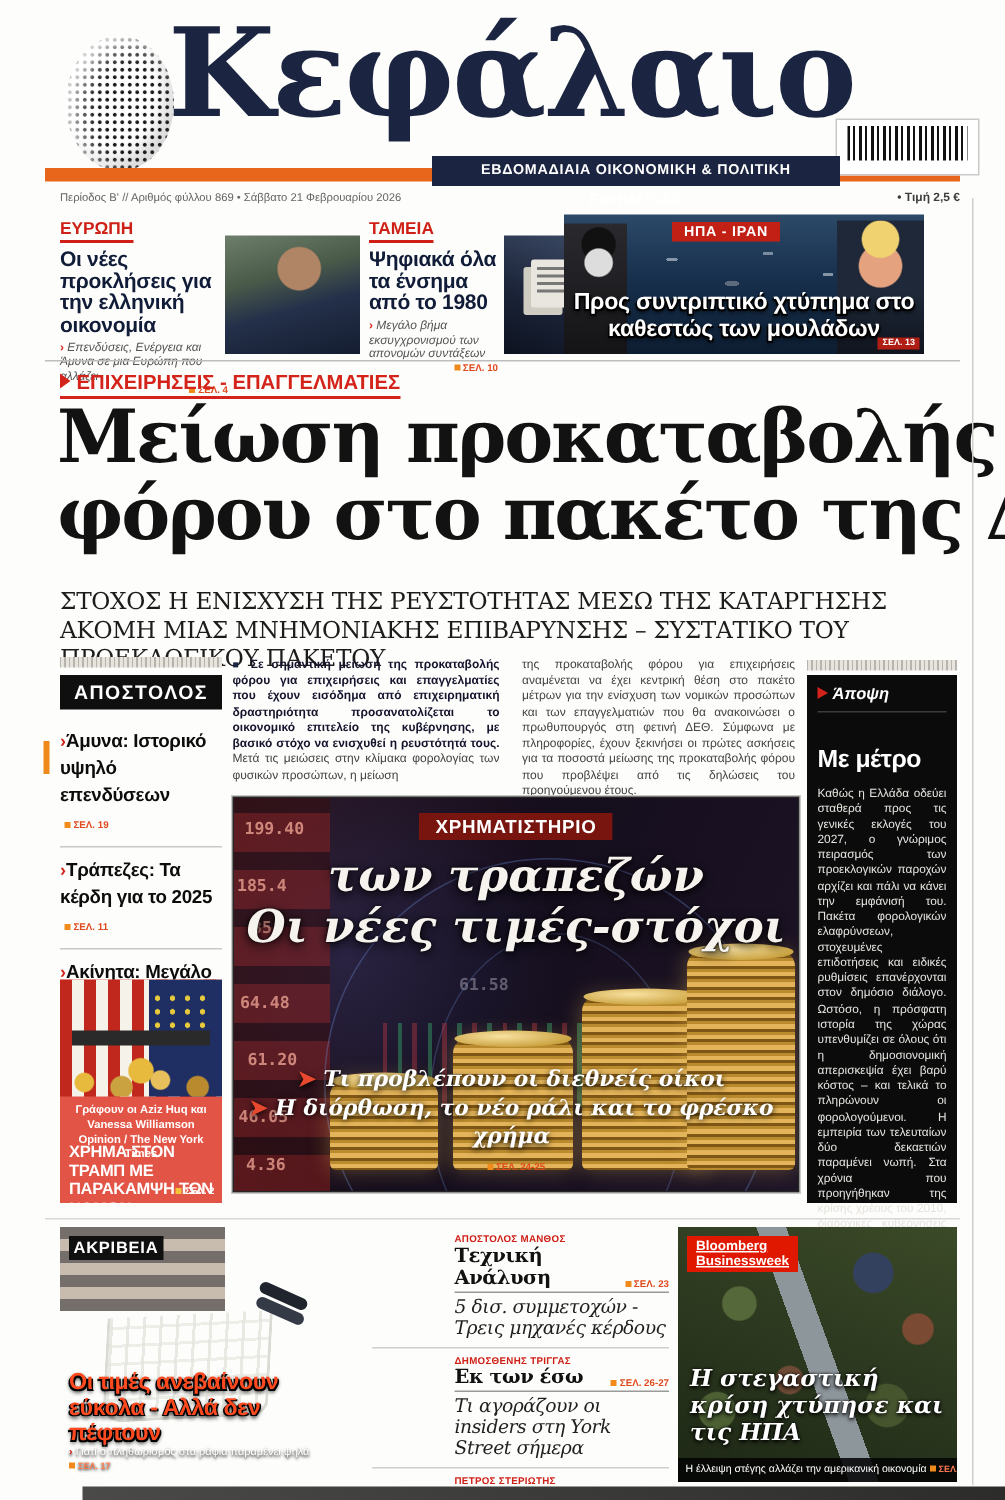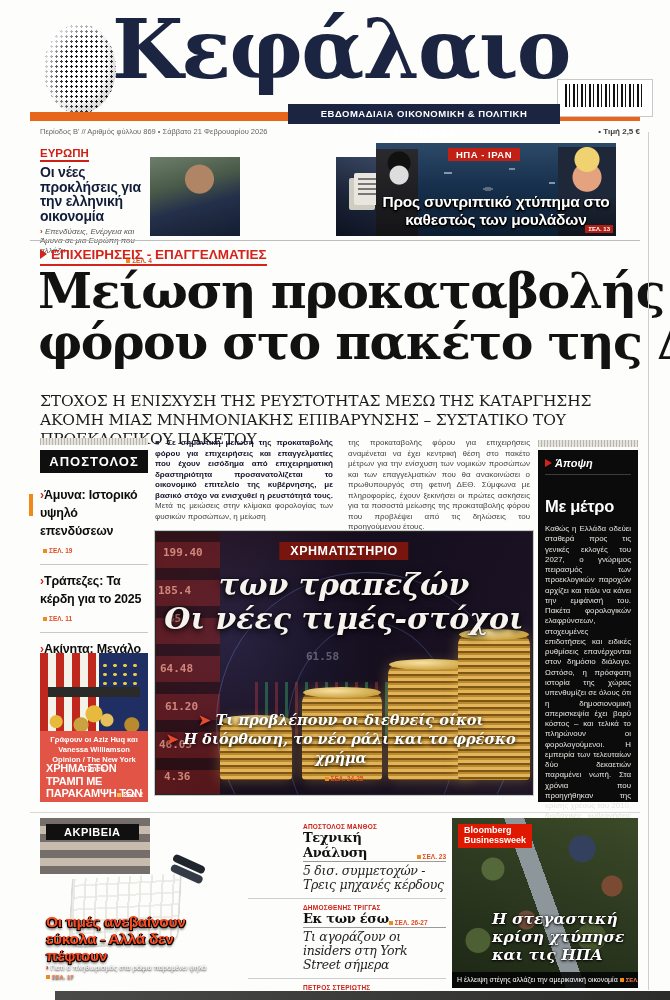--- a/index.html
+++ b/index.html
@@ -172,57 +172,57 @@
                            linear-gradient(120deg,#9a9documents 0%, #8a8070 0%, #6b6257 30%, #4a443c 62%, #2e2b26 100%); }
   .cart { position:absolute; left:30px; top:58px; width:110px; height:70px; transform:skewX(-6deg) rotate(-3deg); opacity:.9;
           border:2px solid #d8d8d2; border-top:none; border-radius:0 0 10px 14px;
           background: repeating-linear-gradient(90deg, rgba(225,225,218,.75) 0 2px, transparent 2px 11px),
                       repeating-linear-gradient(0deg, rgba(225,225,218,.6) 0 2px, transparent 2px 12px); }
   .cart-handle { position:absolute; left:132px; top:42px; width:34px; height:8px; background:#20242c; border-radius:4px;
                  transform:rotate(24deg); box-shadow:2px 10px 0 #343b47; }
   .shelf { position:absolute; left:0; top:0; width:110px; height:56px; opacity:.8;
            background: repeating-linear-gradient(0deg, rgba(40,30,25,.8) 0 8px, rgba(120,90,60,.5) 8px 16px); }
   .cl-badge { position:absolute; left:6px; top:6px; background:#101010; color:#fff; font-weight:bold;
-              font-size:11px; padding:2px 18px; letter-spacing:.5px; }
+              font-size:11px; padding:2px 3px; letter-spacing:.5px; }
   .cl-title { position:absolute; left:6px; right:19px; bottom:24px; color:#ff4a1f; font-weight:bold;
               font-size:15.5px; line-height:1.1; letter-spacing:-.3px;
               text-shadow:1px 1px 0 #000, -1px 1px 0 #000, 0 2px 3px #000; }
   .cl-sub { position:absolute; left:6px; right:4px; bottom:7px; color:#fff; font-size:7.3px;
             text-shadow:0 1px 2px #000; }
   .cl-sub .pg { font-size:6px; color:#ff8050; }
 
   .columnists { left:248px; top:818px; width:198px; }
   .colm { position:relative; padding:5px 0 6px; border-bottom:1px solid #cfcfcf; min-height:56px; }
   .colm:last-child { border-bottom:none; }
   .avatar { position:absolute; left:0; top:6px; width:46px; height:46px;
             background: radial-gradient(circle at 50% 32%, #c79b7e 0 10px, transparent 11px),
                         radial-gradient(ellipse at 50% 85%, #2e3razz 0, #39414f 0 60%, transparent 61%),
                         linear-gradient(180deg,#dedede 0%, #b9b9b9 100%); }
   .colm-main { margin-left:55px; }
   .colm-name { color:#cf2017; font-weight:bold; font-size:6.5px; letter-spacing:.2px; }
-  .colm-row { display:flex; justify-content:flex-start; align-items:flex-end;
+  .colm-row { display:flex; justify-content:space-between; align-items:flex-end;
               border-bottom:1px solid #9a9a9a; padding-bottom:1px; }
   .colm-col { font-family:"DejaVu Serif", serif; font-weight:bold; font-size:13px; color:#111; letter-spacing:-.3px; }
   .colm-teaser { font-family:"DejaVu Serif", serif; font-style:italic; font-size:12.5px; line-height:1.12;
                  color:#1f1f1f; margin-top:2px; letter-spacing:-.3px; }
 
   .card-right { left:452px; top:818px; width:186px; height:170px; overflow:hidden;
                 background: radial-gradient(circle at 22% 30%, #55683a 0 11px, transparent 12px),
                             radial-gradient(circle at 70% 18%, #33415f 0 13px, transparent 14px),
                             radial-gradient(circle at 86% 40%, #7b4a33 0 10px, transparent 11px),
                             radial-gradient(circle at 40% 60%, #6d4a36 0 9px, transparent 10px),
                             radial-gradient(circle at 14% 72%, #4c6034 0 12px, transparent 13px),
                             radial-gradient(circle at 75% 70%, #47552f 0 14px, transparent 15px),
                             linear-gradient(70deg, transparent 0 46%, #8d969b 46% 54%, transparent 54%),
                             linear-gradient(200deg,#3b4a28 0%, #2c381f 50%, #1d2715 100%); }
   .cr-badge { position:absolute; left:6px; top:6px; background:#e01800; color:#fff; font-weight:bold;
-              font-size:9px; line-height:1.1; padding:2px 6px; }
+              font-size:9px; line-height:1.1; padding:2px 6px;text-decoration:underline; }
   .cr-title { position:absolute; left:8px; right:6px; bottom:24px; color:#fff;
               font-family:"DejaVu Serif", serif; font-style:italic; font-weight:bold; font-size:15.5px;
-              line-height:1.16; text-shadow:0 1px 3px #000, 0 0 2px #000;margin-left:32px; }
+              line-height:1.16; text-shadow:0 1px 3px #000, 0 0 2px #000; }
   .cr-strip { position:absolute; left:0; right:0; bottom:0; height:16px; background:rgba(5,5,5,.88);
               color:#fff; font-size:7px; line-height:16px; padding:0 5px; white-space:nowrap; }
   .cr-strip .pg { font-size:6px; color:#ff7a50; }
 
   
   .left-dash { left:29px; top:494px; width:4px; height:22px; background:#ef8a1a; }
   .right-edge { left:648px; top:132px; width:1px; height:858px; background:#cfcfcc; }
   .bottom-bar { left:55px; top:991px; width:615px; height:9px; background:linear-gradient(90deg,#4a4a48,#2c2c2a); }
 </style>
 </head>
@@ -247,20 +247,26 @@
       <div class="t-title">Οι νέες προκλήσεις για την ελληνική οικονομία</div>
       <div class="t-sub"><span class="chev">›</span> <span>Επενδύσεις, Ενέργεια και Άμυνα σε μια Ευρώπη που αλλάζει</span></div>
       <span class="pg t-page">ΣΕΛ. 4</span>
     </div>
   </div>
 
   <div class="abs teaser teaser2">
     <div class="photo2">
         <div class="doc-icon"></div>
       </div>
+    <div class="txt">
+      <span class="t-kicker">ΤΑΜΕΙΑ</span>
+      <div class="t-title">Ψηφιακά όλα τα ένσημα από το 1980</div>
+      <div class="t-sub"><span class="chev">›</span> <span>Μεγάλο βήμα εκσυγχρονισμού των απονομών συντάξεων</span></div>
+      <span class="pg t-page">ΣΕΛ. 10</span>
+    </div>
   </div>
 
   <div class="abs teaser teaser3">
     <div class="ships"></div>
     <div class="khamenei"></div>
     <div class="trump"></div>
     <span class="t3-badge">ΗΠΑ - ΙΡΑΝ</span>
     <div class="t3-title">Προς συντριπτικό χτύπημα στο καθεστώς των μουλάδων</div>
     <span class="t3-page">ΣΕΛ. 13</span>
   </div>

